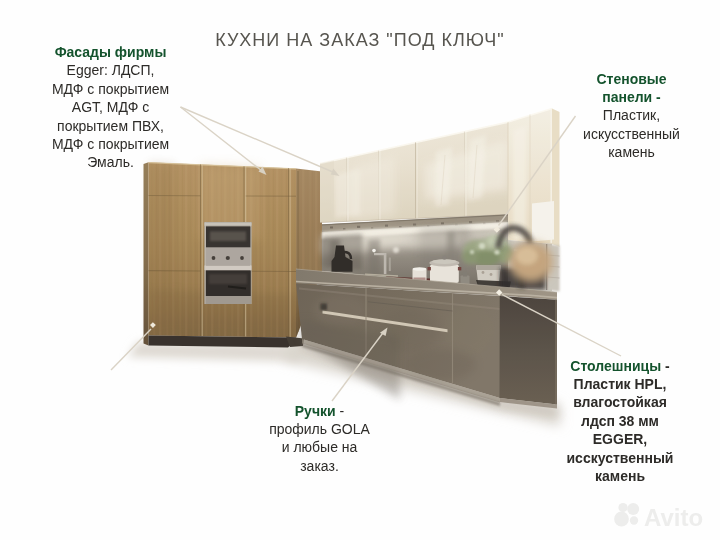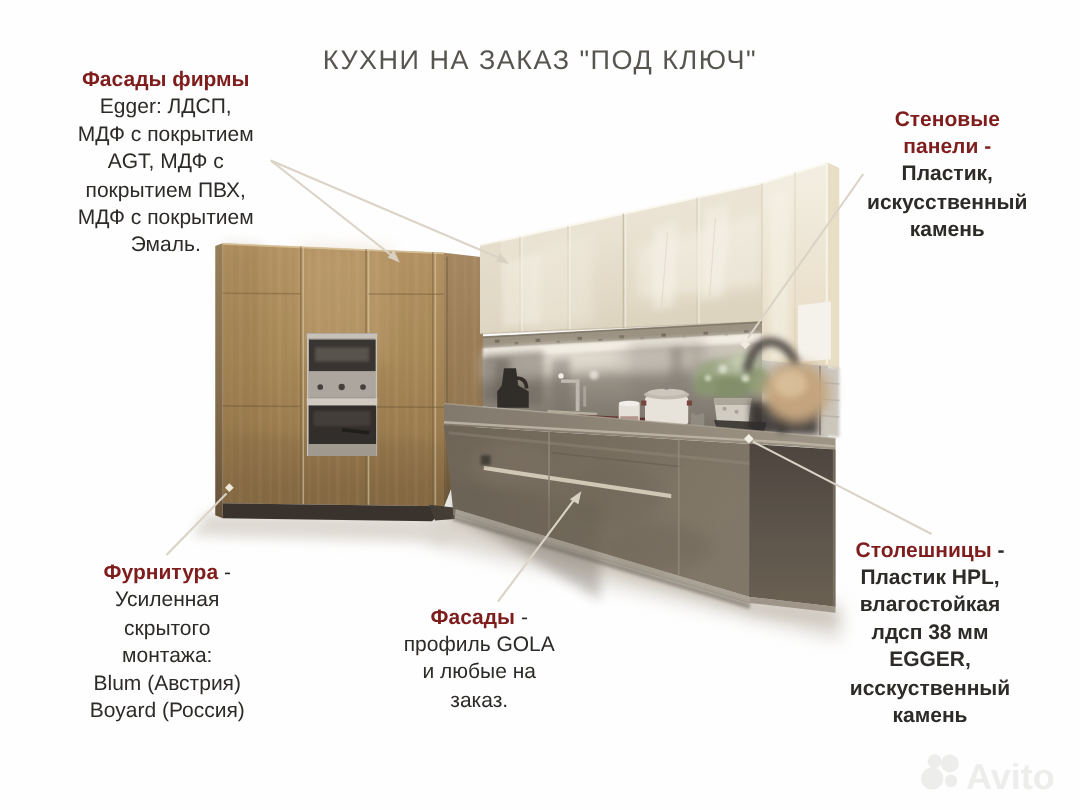--- a/index.html
+++ b/index.html
@@ -1,19 +1,19 @@
 <!DOCTYPE html>
 <html><head>
 <meta charset="utf-8">
 <style>
   html,body{margin:0;padding:0;}
   body{width:720px;height:540px;background:#fefefe;overflow:hidden;font-family:"Liberation Sans",sans-serif;}
   #page{position:relative;width:720px;height:540px;background:#fefefe;}
   .blk{position:absolute;text-align:center;font-size:14px;line-height:18.4px;color:#2d2b28;}
-  .blk b{color:#7f1d1d;}
+  .blk b{color:#14532d;}
 </style>
 </head>
 <body>
 <div id="page">
 
 <svg width="720" height="540" viewBox="0 0 720 540" style="position:absolute;left:0;top:0;">
 <defs>
   <linearGradient id="woodV" x1="0" y1="0" x2="0" y2="1">
     <stop offset="0" stop-color="#b08d5c"></stop>
     <stop offset="0.45" stop-color="#a2814e"></stop>
@@ -400,39 +400,31 @@
 <div class="blk" style="left:20px;top:43px;width:181px;">
 <b>Фасады фирмы</b><br>
 Egger: ЛДСП,<br>
 МДФ с покрытием<br>
 AGT, МДФ с<br>
 покрытием ПВХ,<br>
 МДФ с покрытием<br>
 Эмаль.
 </div>
 
-<div class="blk" style="left:561px;top:69.5px;width:141px;font-weight:bold;">
+<div class="blk" style="left:561px;top:69.5px;width:141px;">
 <b>Стеновые<br>
 панели -</b><br>
 Пластик,<br>
 искусственный<br>
 камень
 </div>
 
-<div class="blk" style="left:26px;top:372px;width:171px;">
-<b>Фурнитура</b> -<br>
-Усиленная<br>
-скрытого<br>
-монтажа:<br>
-Blum (Австрия)<br>
-Boyard (Россия)
-</div>
 
 <div class="blk" style="left:244px;top:401.5px;width:151px;">
-<b>Фасады</b> -<br>
+<b>Ручки</b> -<br>
 профиль GOLA<br>
 и любые на<br>
 заказ.
 </div>
 
 <div class="blk" style="left:545px;top:356.5px;width:150px;font-weight:bold;">
 <b>Столешницы</b> -<br>
 Пластик HPL,<br>
 влагостойкая<br>
 лдсп 38 мм<br>

